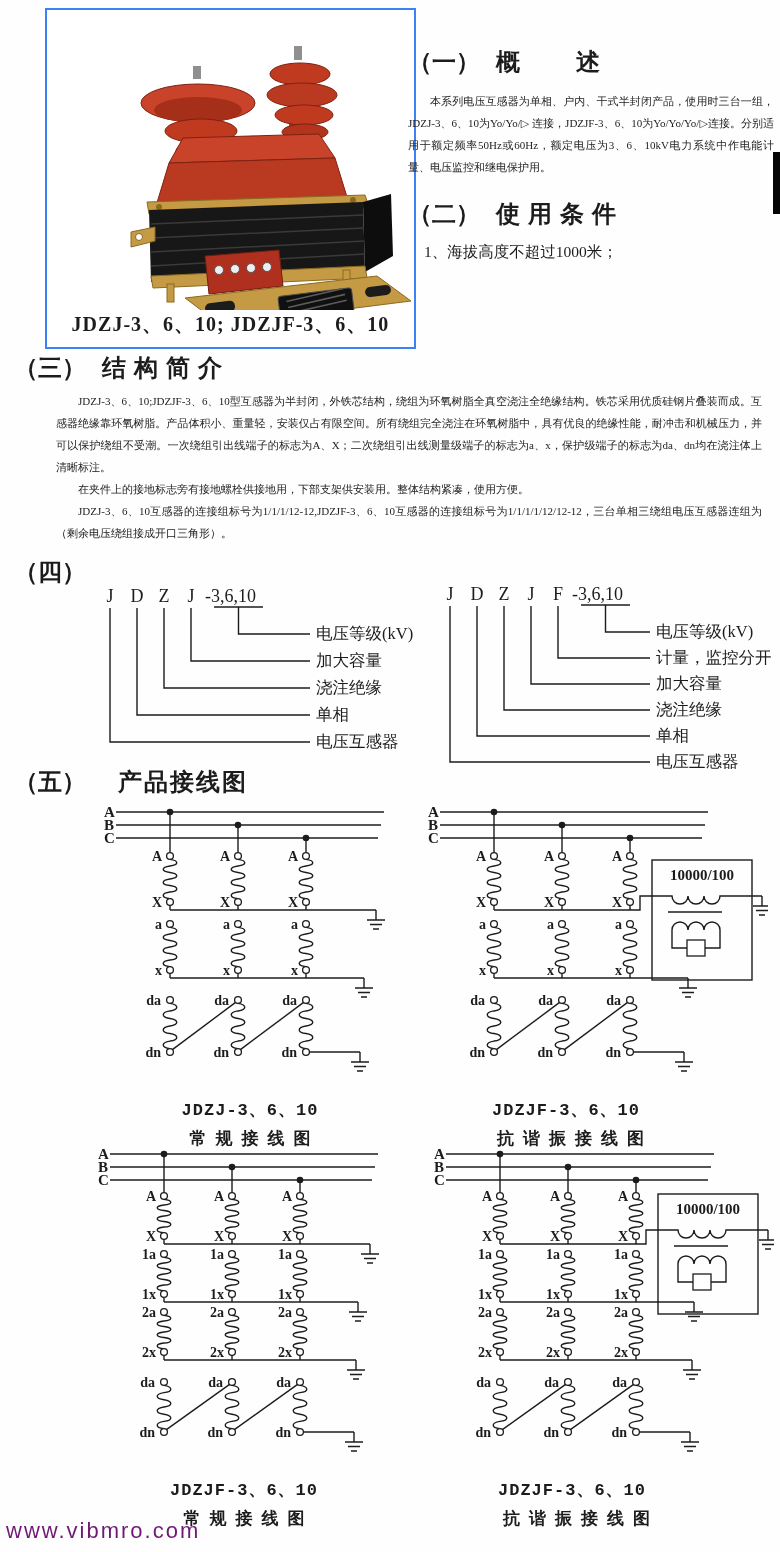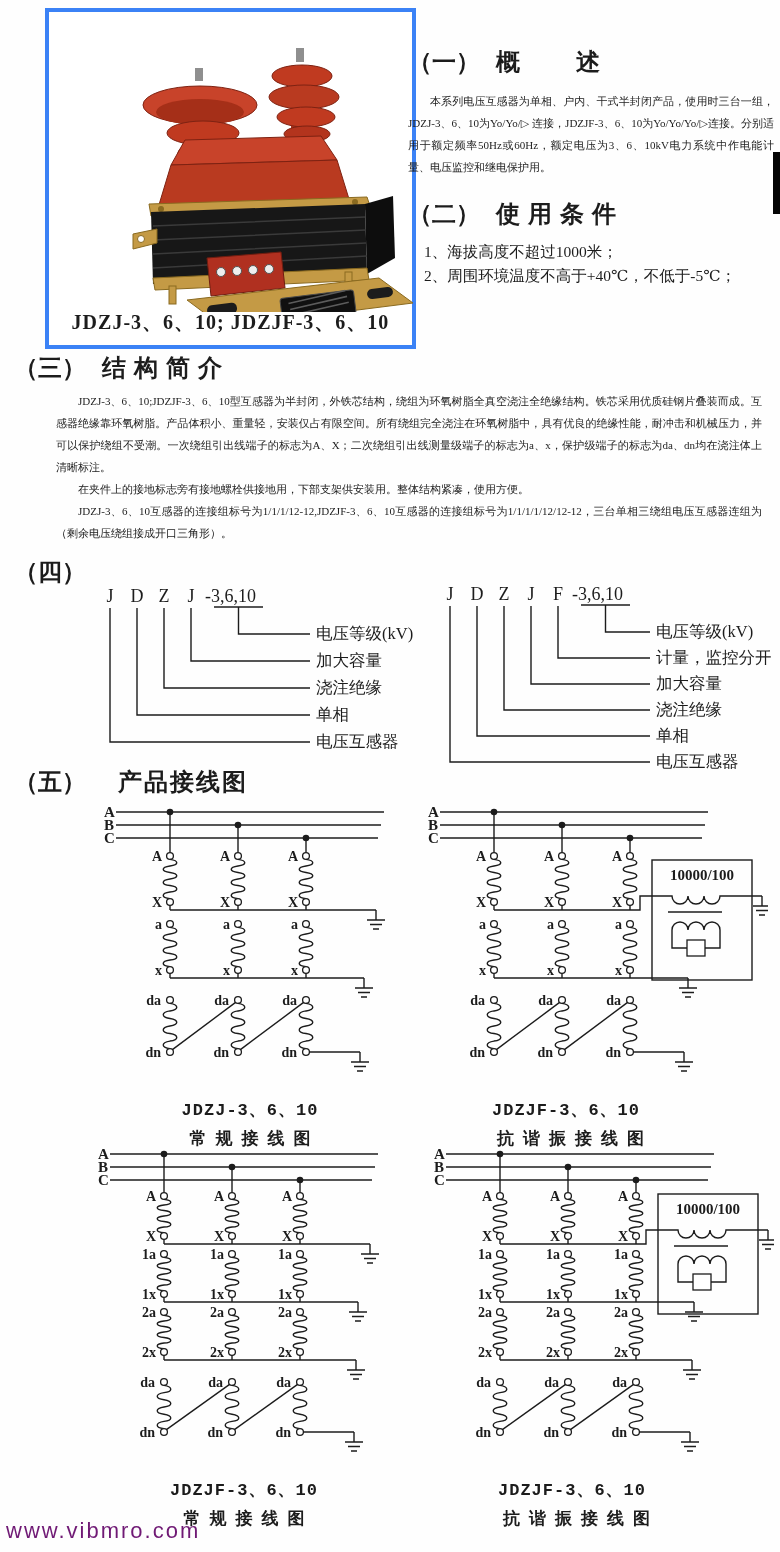--- a/index.html
+++ b/index.html
@@ -1,20 +1,20 @@
 <!DOCTYPE html>
 <html><head>
 <meta charset="utf-8">
 <style>
   html,body{margin:0;padding:0;background:#ffffff;}
   .page{position:relative;width:780px;height:1552px;background:#fefefe;overflow:hidden;
         font-family:"Liberation Serif","DejaVu Serif",serif;color:#1c1c1c;}
   .abs{position:absolute;}
   
-  .photo-frame{left:45px;top:8px;width:371px;height:341px;border:4px solid #3b82f6;background:#fff;box-sizing:border-box;}
+  .photo-frame{left:45px;top:8px;width:371px;height:341px;border:2px solid #3b82f6;background:#fff;box-sizing:border-box;}
   .photo-caption{position:absolute;left:0;bottom:9px;width:100%;text-align:center;font-size:20px;font-weight:bold;letter-spacing:1px;}
   
   .heading{display:flex;align-items:baseline;font-size:24px;font-weight:600;white-space:nowrap;}
   .heading .no{margin-right:16px;}
   .ls-wide{letter-spacing:56px;}
   .ls-mid{letter-spacing:8px;}
   .ls-tight{letter-spacing:2px;margin-left:16px;}
   
   .body-text{font-size:11px;line-height:22px;text-align:justify;text-indent:2em;margin:0;}
   .cond{font-size:15.5px;line-height:24px;white-space:nowrap;}
@@ -96,21 +96,20 @@
     <span class="ls-wide">概述</span>
   </div>
   <p class="abs body-text" style="left:408px;top:90px;width:366px;">本系列电压互感器为单相、户内、干式半封闭产品，使用时三台一组，JDZJ-3、6、10为Yo/Yo/▷ 连接，JDZJF-3、6、10为Yo/Yo/Yo/▷连接。分别适用于额定频率50Hz或60Hz，额定电压为3、6、10kV电力系统中作电能计量、电压监控和继电保护用。</p>
 
   <div class="abs heading" style="left:408px;top:198px;">
     <span class="no">（二）</span>
     <span class="ls-mid">使用条件</span>
   </div>
   <div class="abs" style="left:424px;top:240px;">
     <div class="cond">1、海拔高度不超过1000米；</div>
-    <div class="cond">2、周围环境温度不高于+40℃，不低于-5℃；</div>
   </div>
 
   <div class="abs heading" style="left:14px;top:352px;">
     <span class="no">（三）</span>
     <span class="ls-mid">结构简介</span>
   </div>
   <div class="abs paras" style="left:56px;top:390px;width:706px;">
     <p class="body-text">JDZJ-3、6、10;JDZJF-3、6、10型互感器为半封闭，外铁芯结构，绕组为环氧树脂全真空浇注全绝缘结构。铁芯采用优质硅钢片叠装而成。互感器绝缘靠环氧树脂。产品体积小、重量轻，安装仅占有限空间。所有绕组完全浇注在环氧树脂中，具有优良的绝缘性能，耐冲击和机械压力，并可以保护绕组不受潮。一次绕组引出线端子的标志为A、X；二次绕组引出线测量级端子的标志为a、x，保护级端子的标志为da、dn均在浇注体上清晰标注。</p>
     <p class="body-text">在夹件上的接地标志旁有接地螺栓供接地用，下部支架供安装用。整体结构紧凑，使用方便。</p>
     <p class="body-text">JDZJ-3、6、10互感器的连接组标号为1/1/1/12-12,JDZJF-3、6、10互感器的连接组标号为1/1/1/1/12/12-12，三台单相三绕组电压互感器连组为（剩余电压绕组接成开口三角形）。</p>

